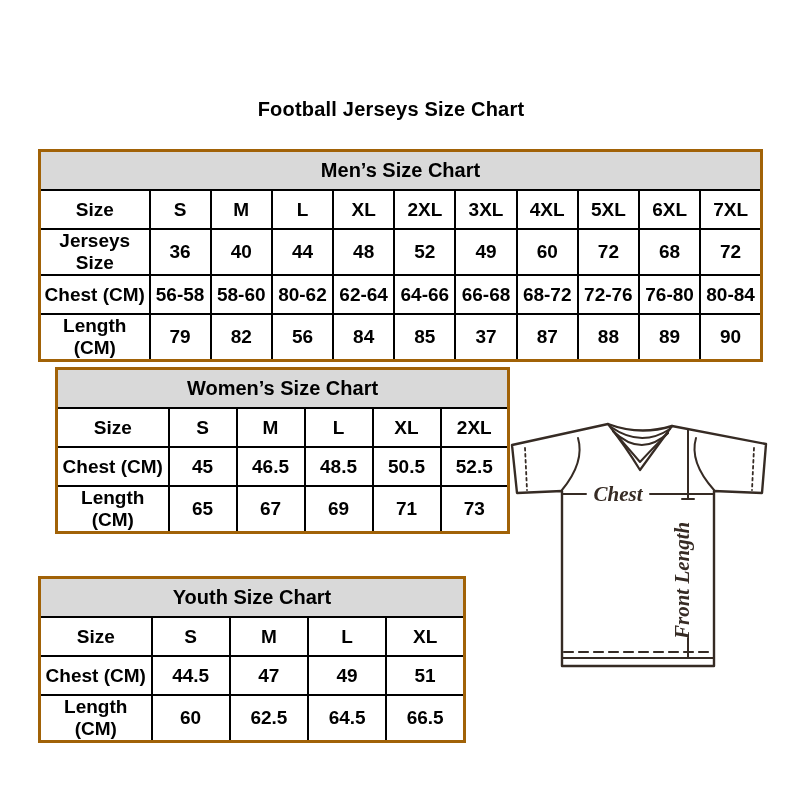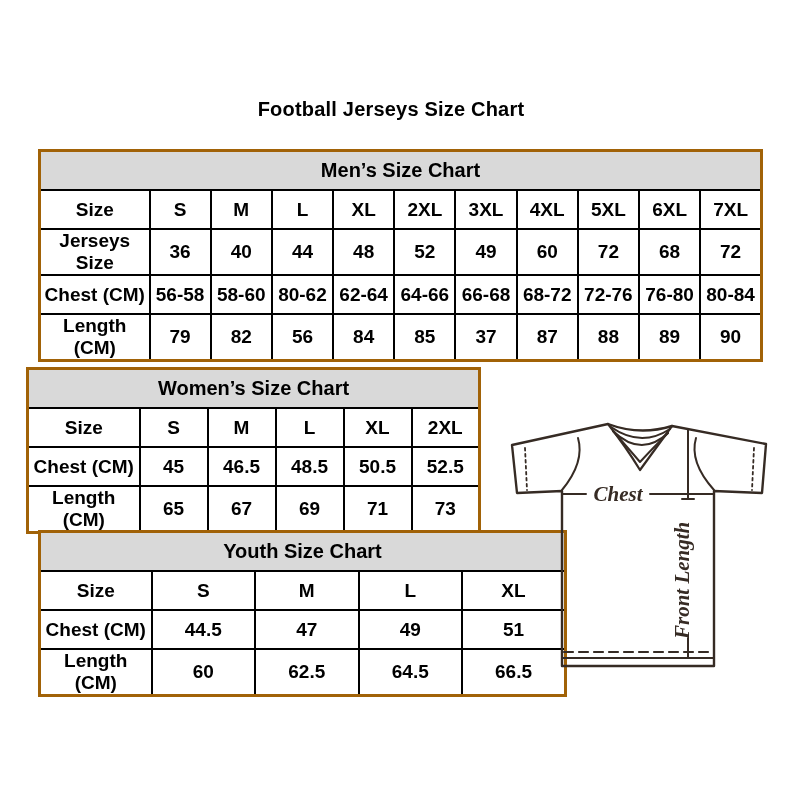--- a/index.html
+++ b/index.html
@@ -17,22 +17,22 @@
   }
   table.size-table th, table.size-table td {
     border:2px solid #000; padding:0; text-align:center; vertical-align:middle;
     font-weight:bold; color:#000;
   }
   table.size-table th.tbl-hdr {
     height:37px; font-size:20px; background:#d9d9d9;
   }
   table.size-table td { height:37px; font-size:19px; }
   #mens-table   { left:38px; top:149px; width:725px; }
-  #womens-table { left:26px; top:367px; width:455px; }
-  #youth-table  { left:38px; top:530px; width:529px; }
+  #womens-table { left:55px; top:367px; width:455px; }
+  #youth-table  { left:38px; top:576px; width:428px; }
   #jersey { position:absolute; left:500px; top:400px; width:280px; height:285px; }
   .jersey-text {
     font-family:"Liberation Serif", serif; font-style:italic; font-weight:bold;
     font-size:21px;
   }
 </style>
 </head>
 <body>
 
 <div class="canvas">

